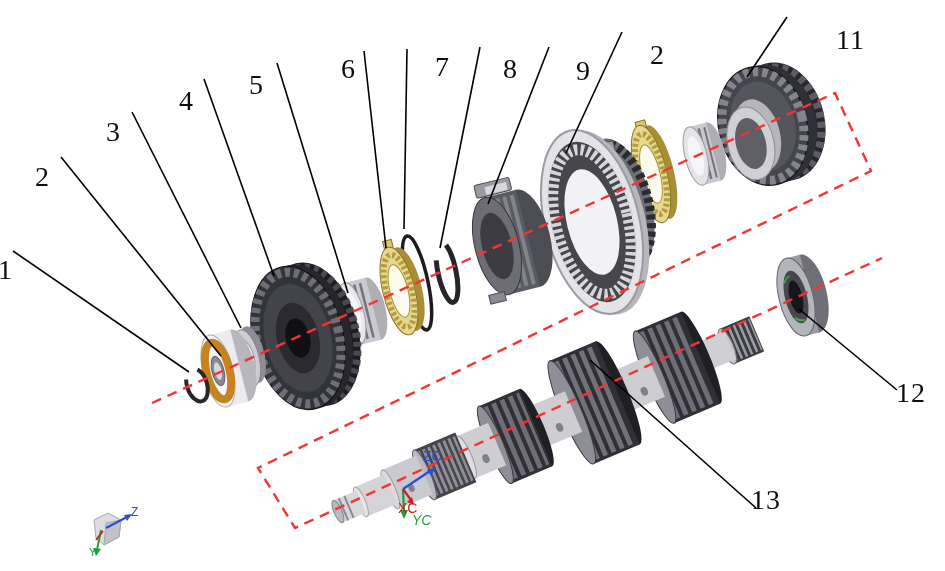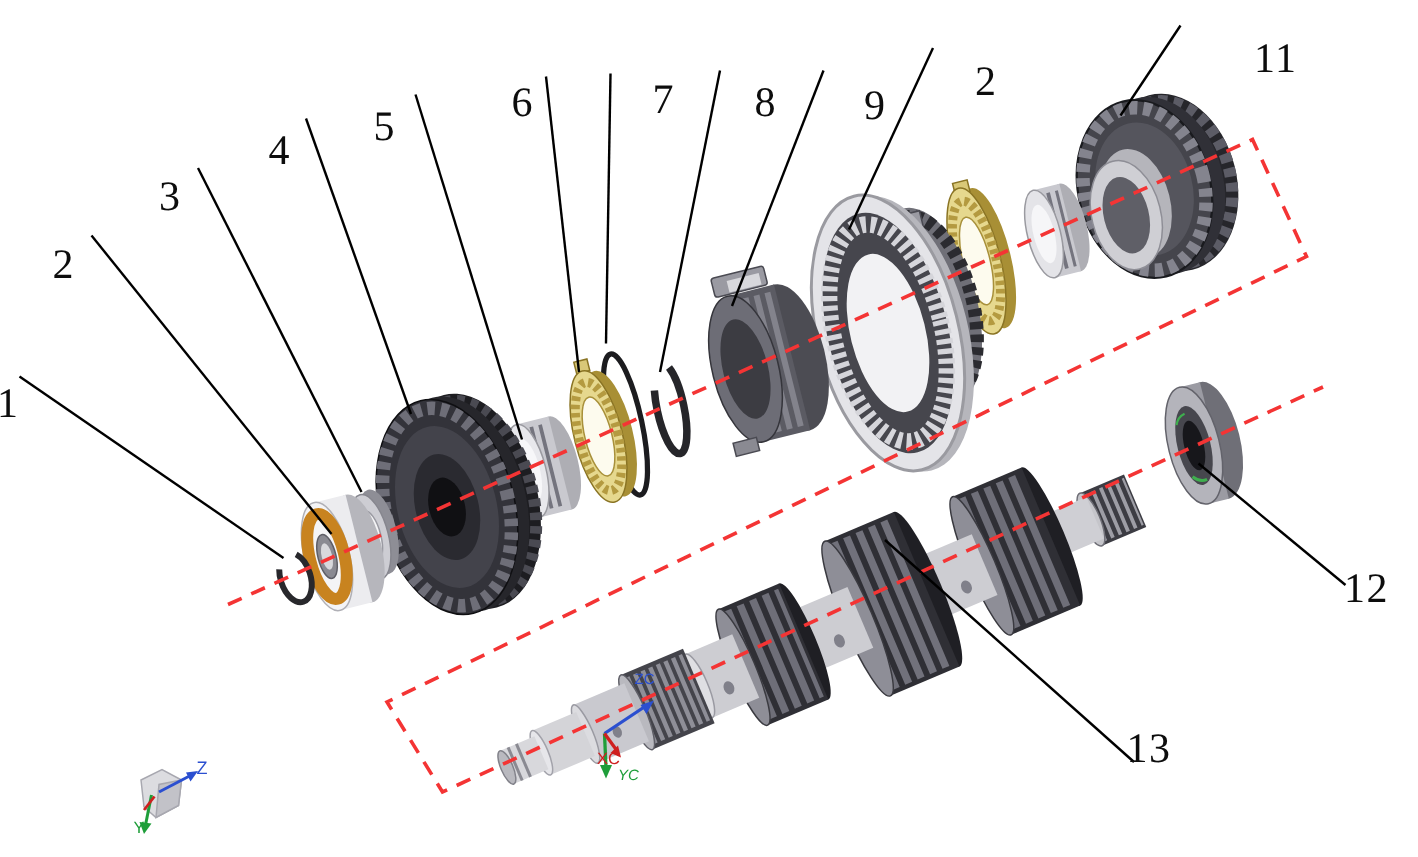--- a/index.html
+++ b/index.html
@@ -1,25 +1,25 @@
 <!DOCTYPE html>
 <html><head>
 <meta charset="utf-8">
 <style>
   html,body{margin:0;padding:0;background:#ffffff;}
   .stage{position:relative;width:945px;height:571px;background:#ffffff;overflow:hidden;
          font-family:"Liberation Serif", serif;}
   .stage svg{position:absolute;left:0;top:0;}
   .part-label{position:absolute;font-family:"Liberation Serif",serif;font-size:28px;
               line-height:1;color:#0d0d0d;letter-spacing:1px;white-space:nowrap;}
-  .wcs-label{position:absolute;font-family:"Liberation Sans",sans-serif;font-size:10px;
+  .wcs-label{position:absolute;font-family:"Liberation Sans",sans-serif;font-size:14px;
              line-height:1;white-space:nowrap;}
   .wcs-zc{left:423px;top:449px;color:#2b4fd0;}
   .wcs-yc{left:412px;top:513px;color:#1f9e3a;font-style:italic;}
-  .wcs-xc{left:398px;top:501px;color:#cf2020;font-size:11px;}
+  .wcs-xc{left:398px;top:501px;color:#cf2020;font-size:14px;}
   .triad-z{left:131px;top:506px;color:#2b4fd0;font-size:12px;}
   .triad-y{left:89px;top:547px;color:#1f9e3a;font-size:11px;}
 </style>
 </head>
 <body>
 
 <div class="stage">
 
 <svg width="945" height="571" viewBox="0 0 945 571">
   <defs></defs>

